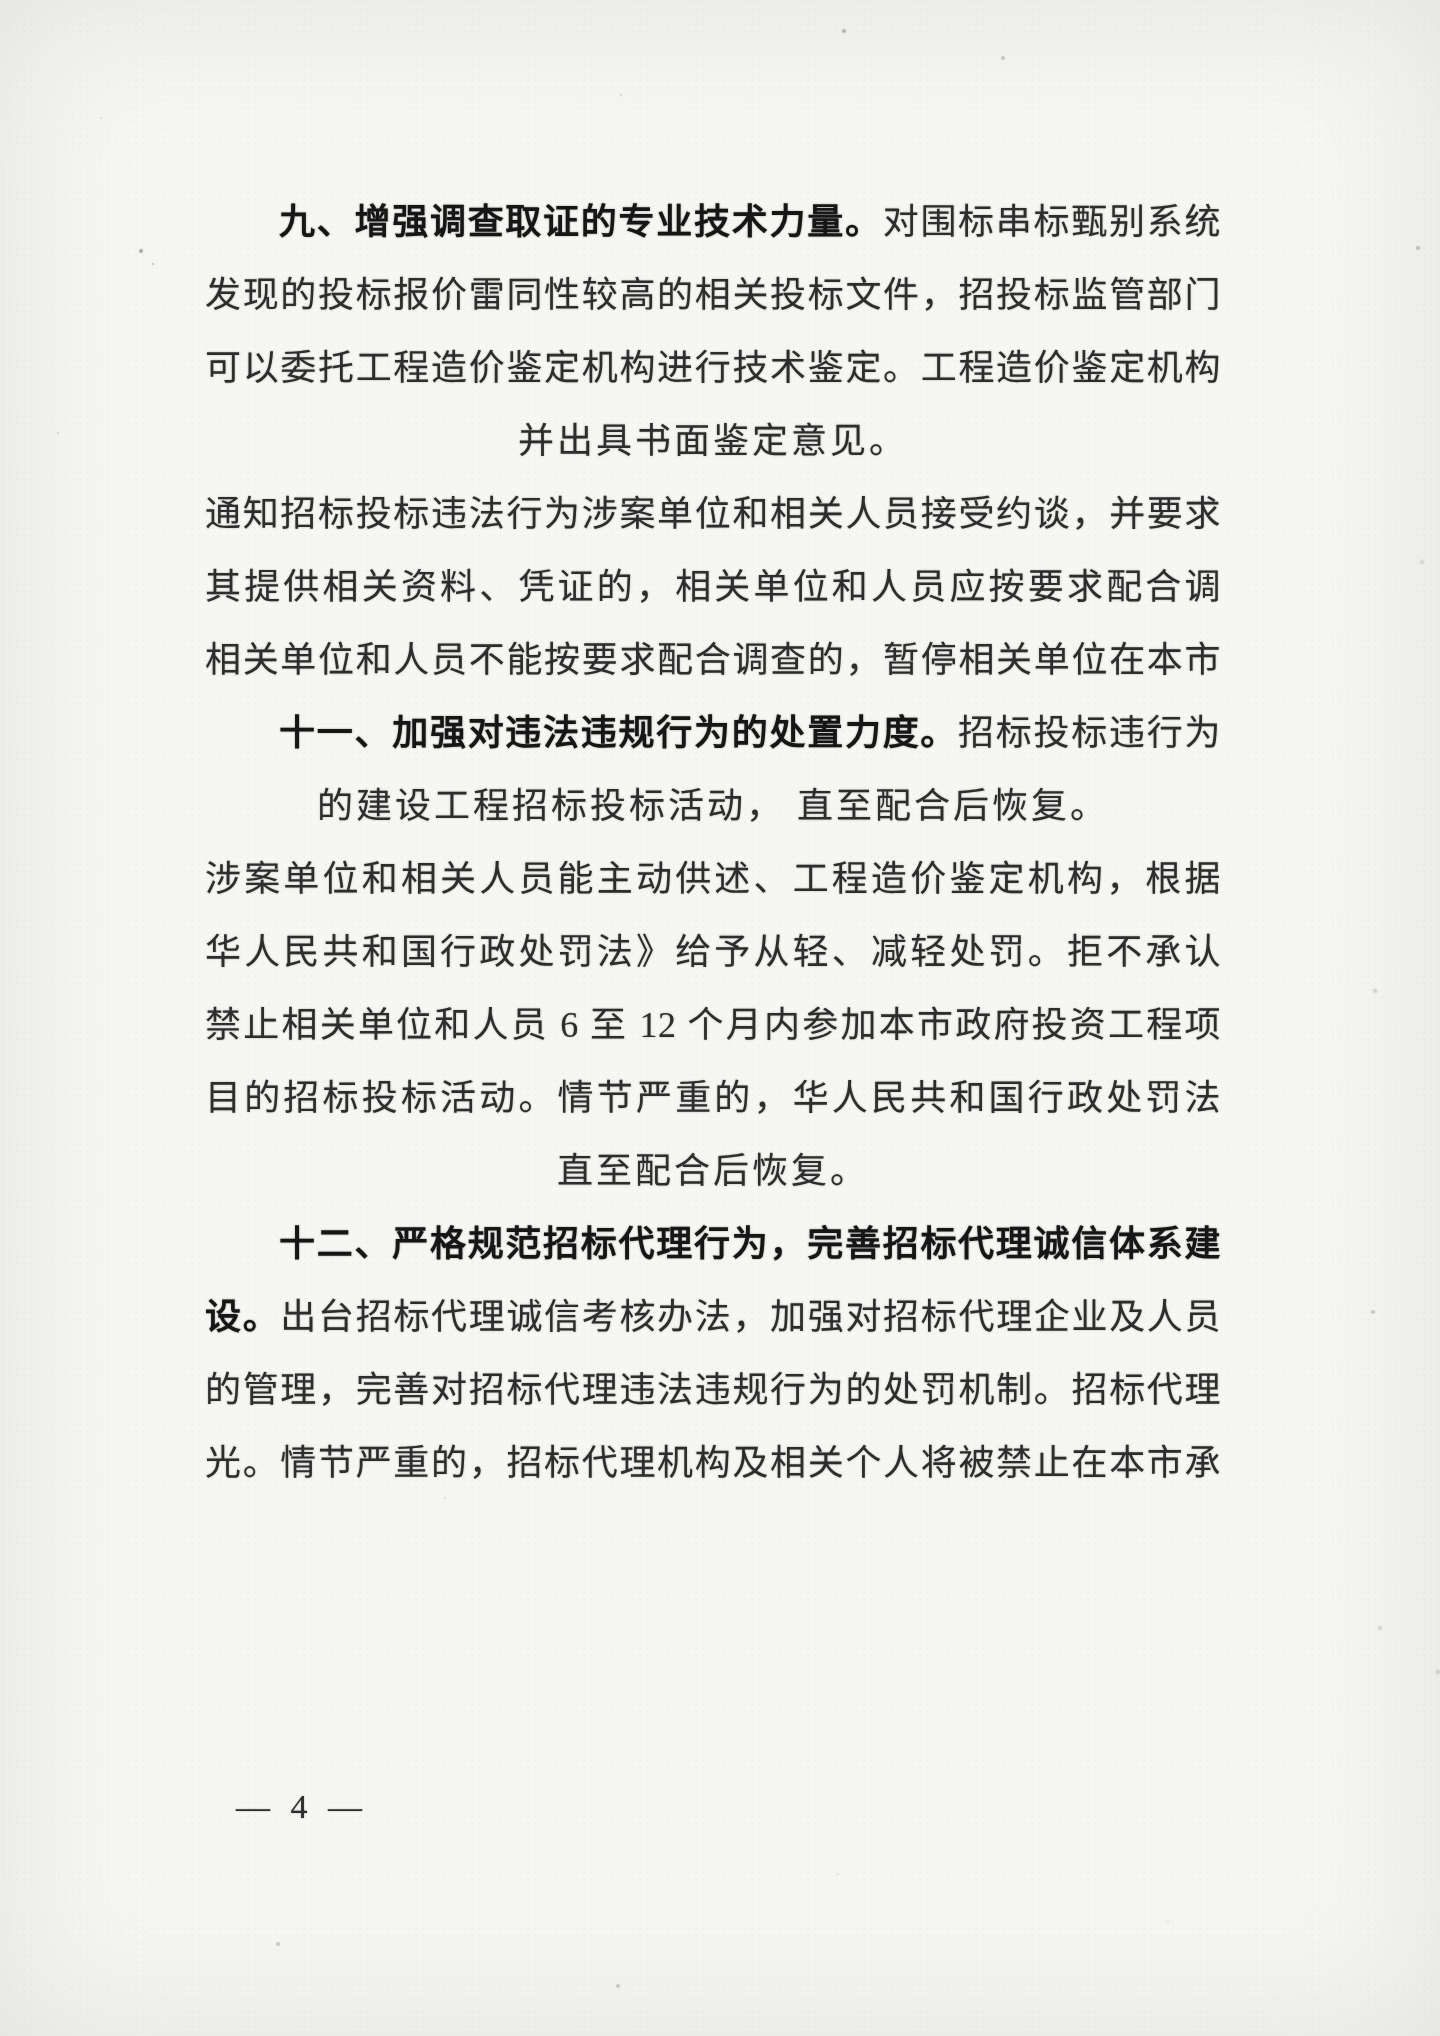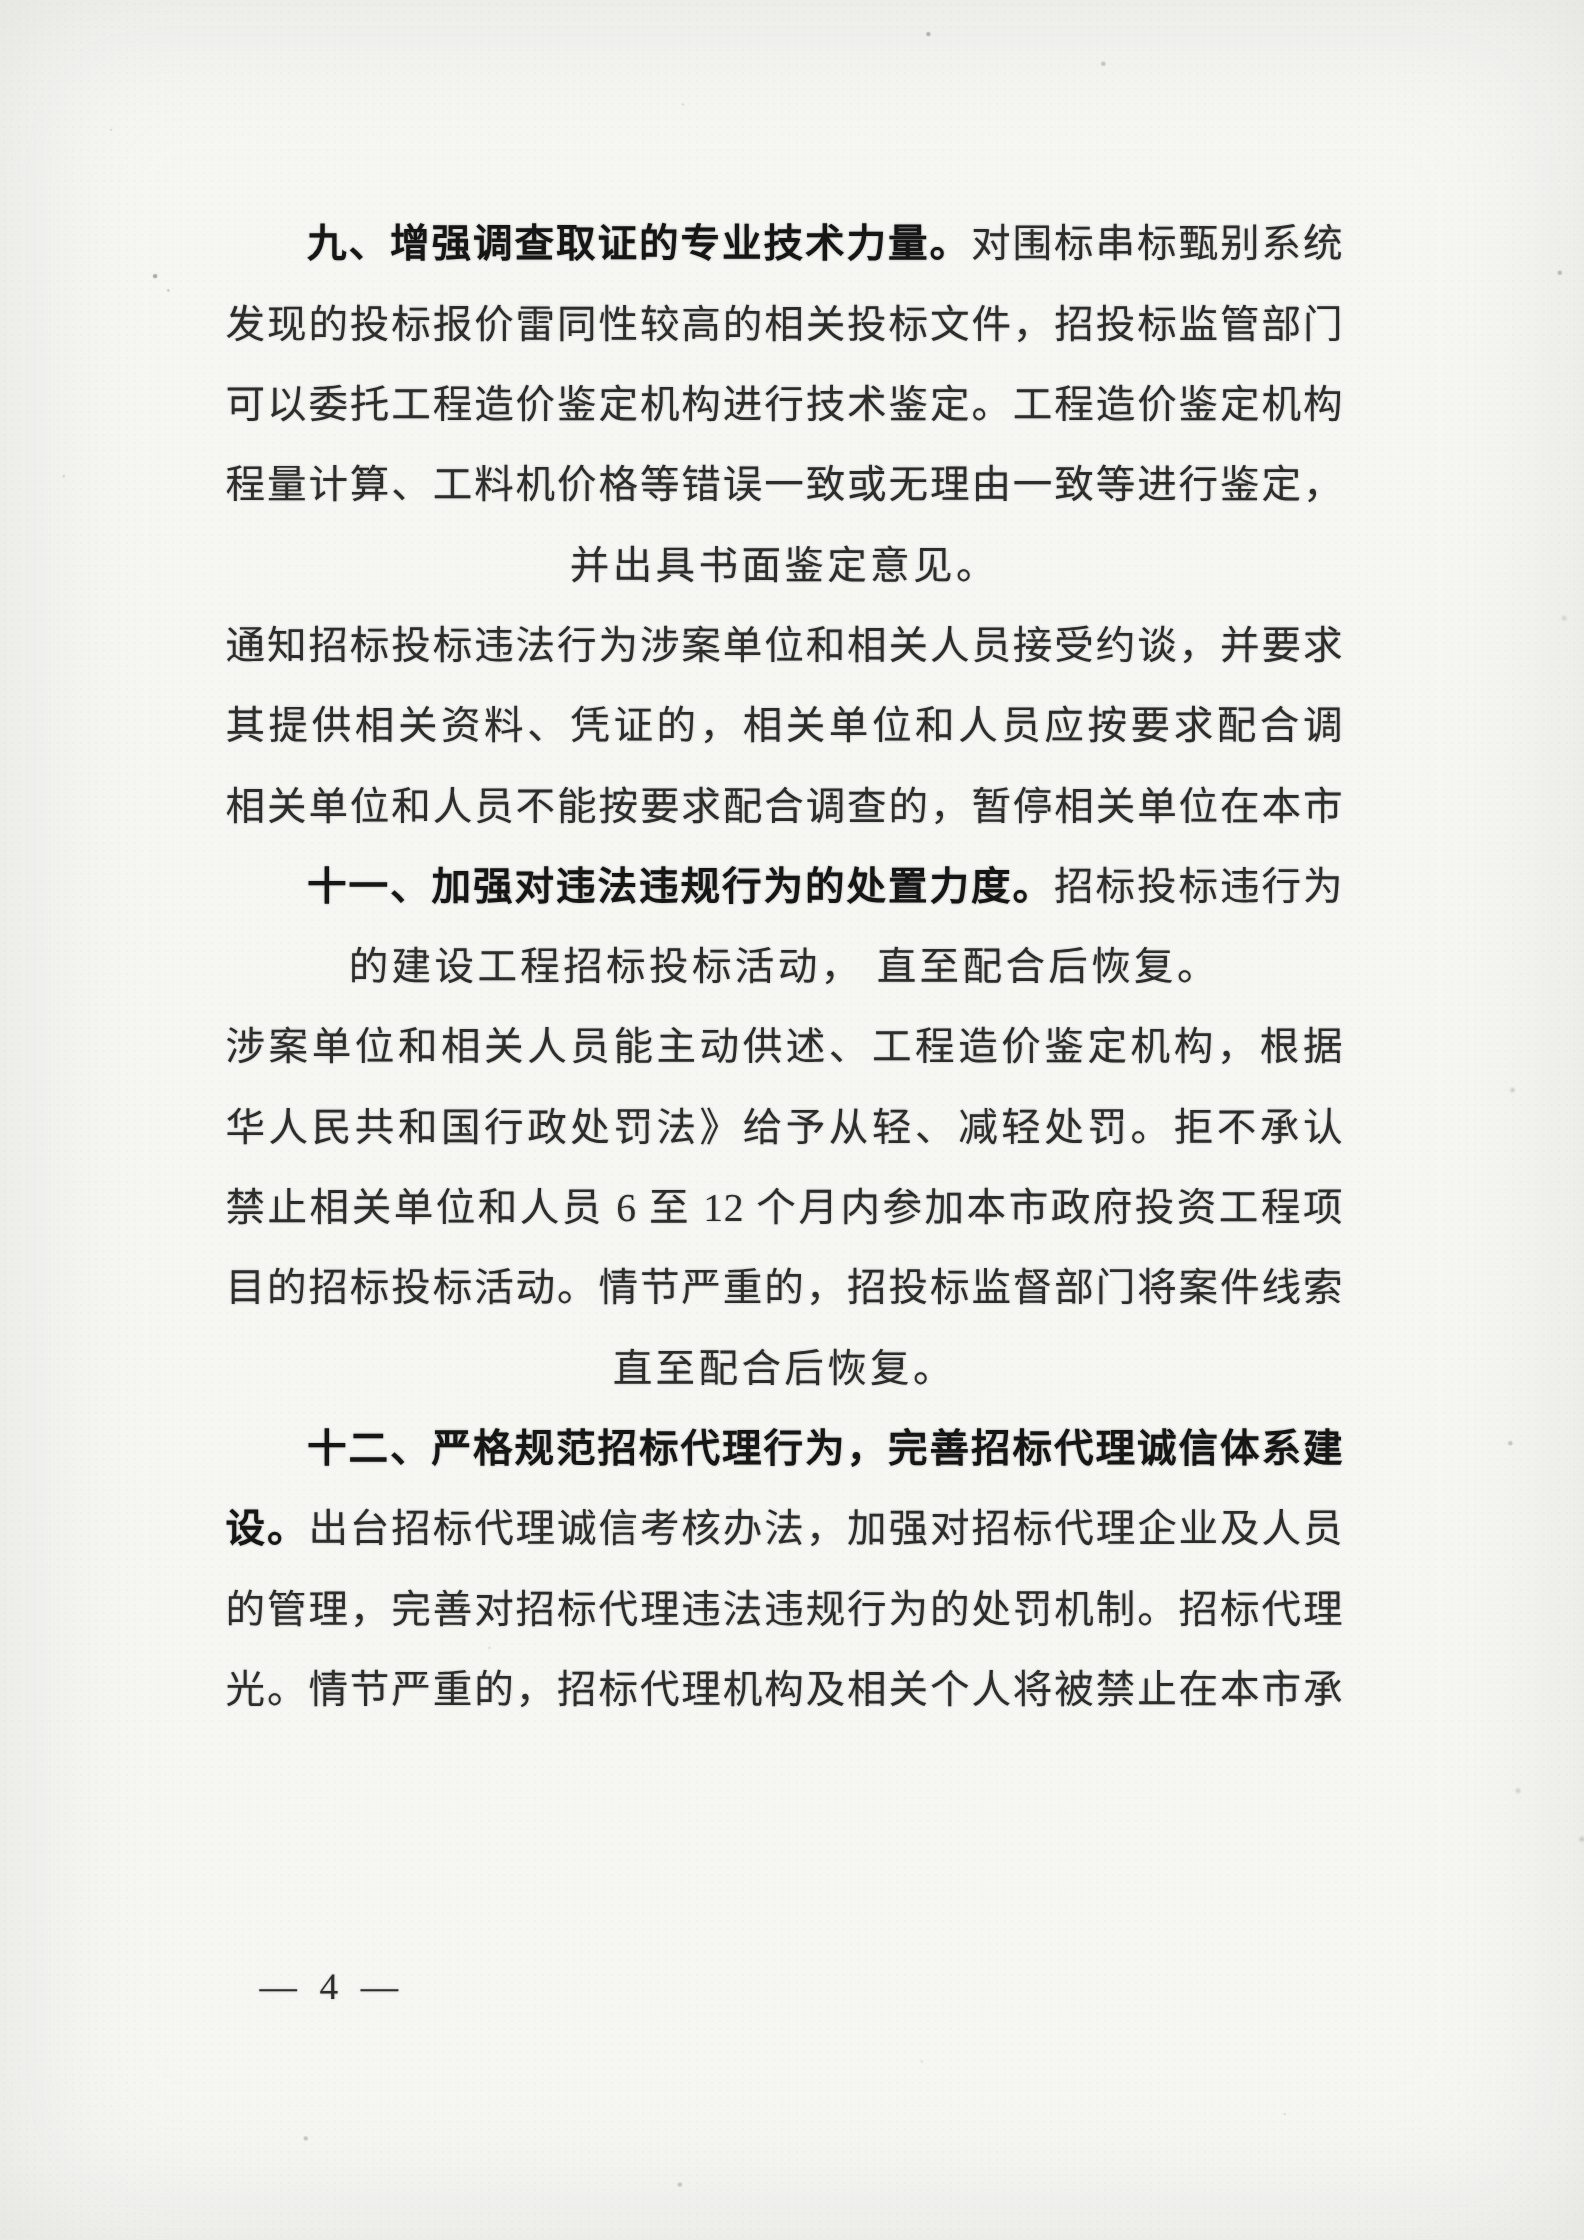--- a/index.html
+++ b/index.html
@@ -86,31 +86,30 @@
 </style>
 </head>
 <body>
 
 <div class="page">
   <div class="specks"></div>
   <div class="text-block">
       <div class="line justify indent"><span class="bold">九、增强调查取证的专业技术力量。</span><span>对围标串标甄别系统</span></div>
       <div class="line justify"><span>发现的投标报价雷同性较高的相关投标文件，招投标监管部门</span></div>
       <div class="line justify"><span>可以委托工程造价鉴定机构进行技术鉴定。工程造价鉴定机构</span></div>
-      <div class="line justify"><span>程量计算、工料机价格等错误一致或无理由一致等进行鉴定，</span></div>
       <div class="line plain"><span>并出具书面鉴定意见。</span></div>
       <div class="line justify"><span>通知招标投标违法行为涉案单位和相关人员接受约谈，并要求</span></div>
       <div class="line justify"><span>其提供相关资料、凭证的，相关单位和人员应按要求配合调查。</span></div>
       <div class="line justify"><span>相关单位和人员不能按要求配合调查的，暂停相关单位在本市</span></div>
       <div class="line justify indent"><span class="bold">十一、加强对违法违规行为的处置力度。</span><span>招标投标违行为</span></div>
       <div class="line plain"><span>的建设工程招标投标活动， 直至配合后恢复。</span></div>
       <div class="line justify"><span>涉案单位和相关人员能主动供述、工程造价鉴定机构，根据《中</span></div>
       <div class="line justify"><span>华人民共和国行政处罚法》给予从轻、减轻处罚。拒不承认的，</span></div>
       <div class="line justify"><span>禁止相关单位和人员 6 至 12 个月内参加本市政府投资工程项</span></div>
-      <div class="line justify"><span>目的招标投标活动。情节严重的，招投标监督部门将案件线索</span></div>
+      <div class="line justify"><span>目的招标投标活动。情节严重的，华人民共和国行政处罚法</span></div>
       <div class="line plain"><span>直至配合后恢复。</span></div>
       <div class="line justify indent"><span class="bold">十二、严格规范招标代理行为，完善招标代理诚信体系建</span></div>
       <div class="line justify"><span class="bold">设。</span><span>出台招标代理诚信考核办法，加强对招标代理企业及人员</span></div>
       <div class="line justify"><span>的管理，完善对招标代理违法违规行为的处罚机制。招标代理</span></div>
       <div class="line justify"><span>光。情节严重的，招标代理机构及相关个人将被禁止在本市承</span></div>
     </div>
   <div class="footer">— 4 —</div>
 </div>
 
 </body></html>

